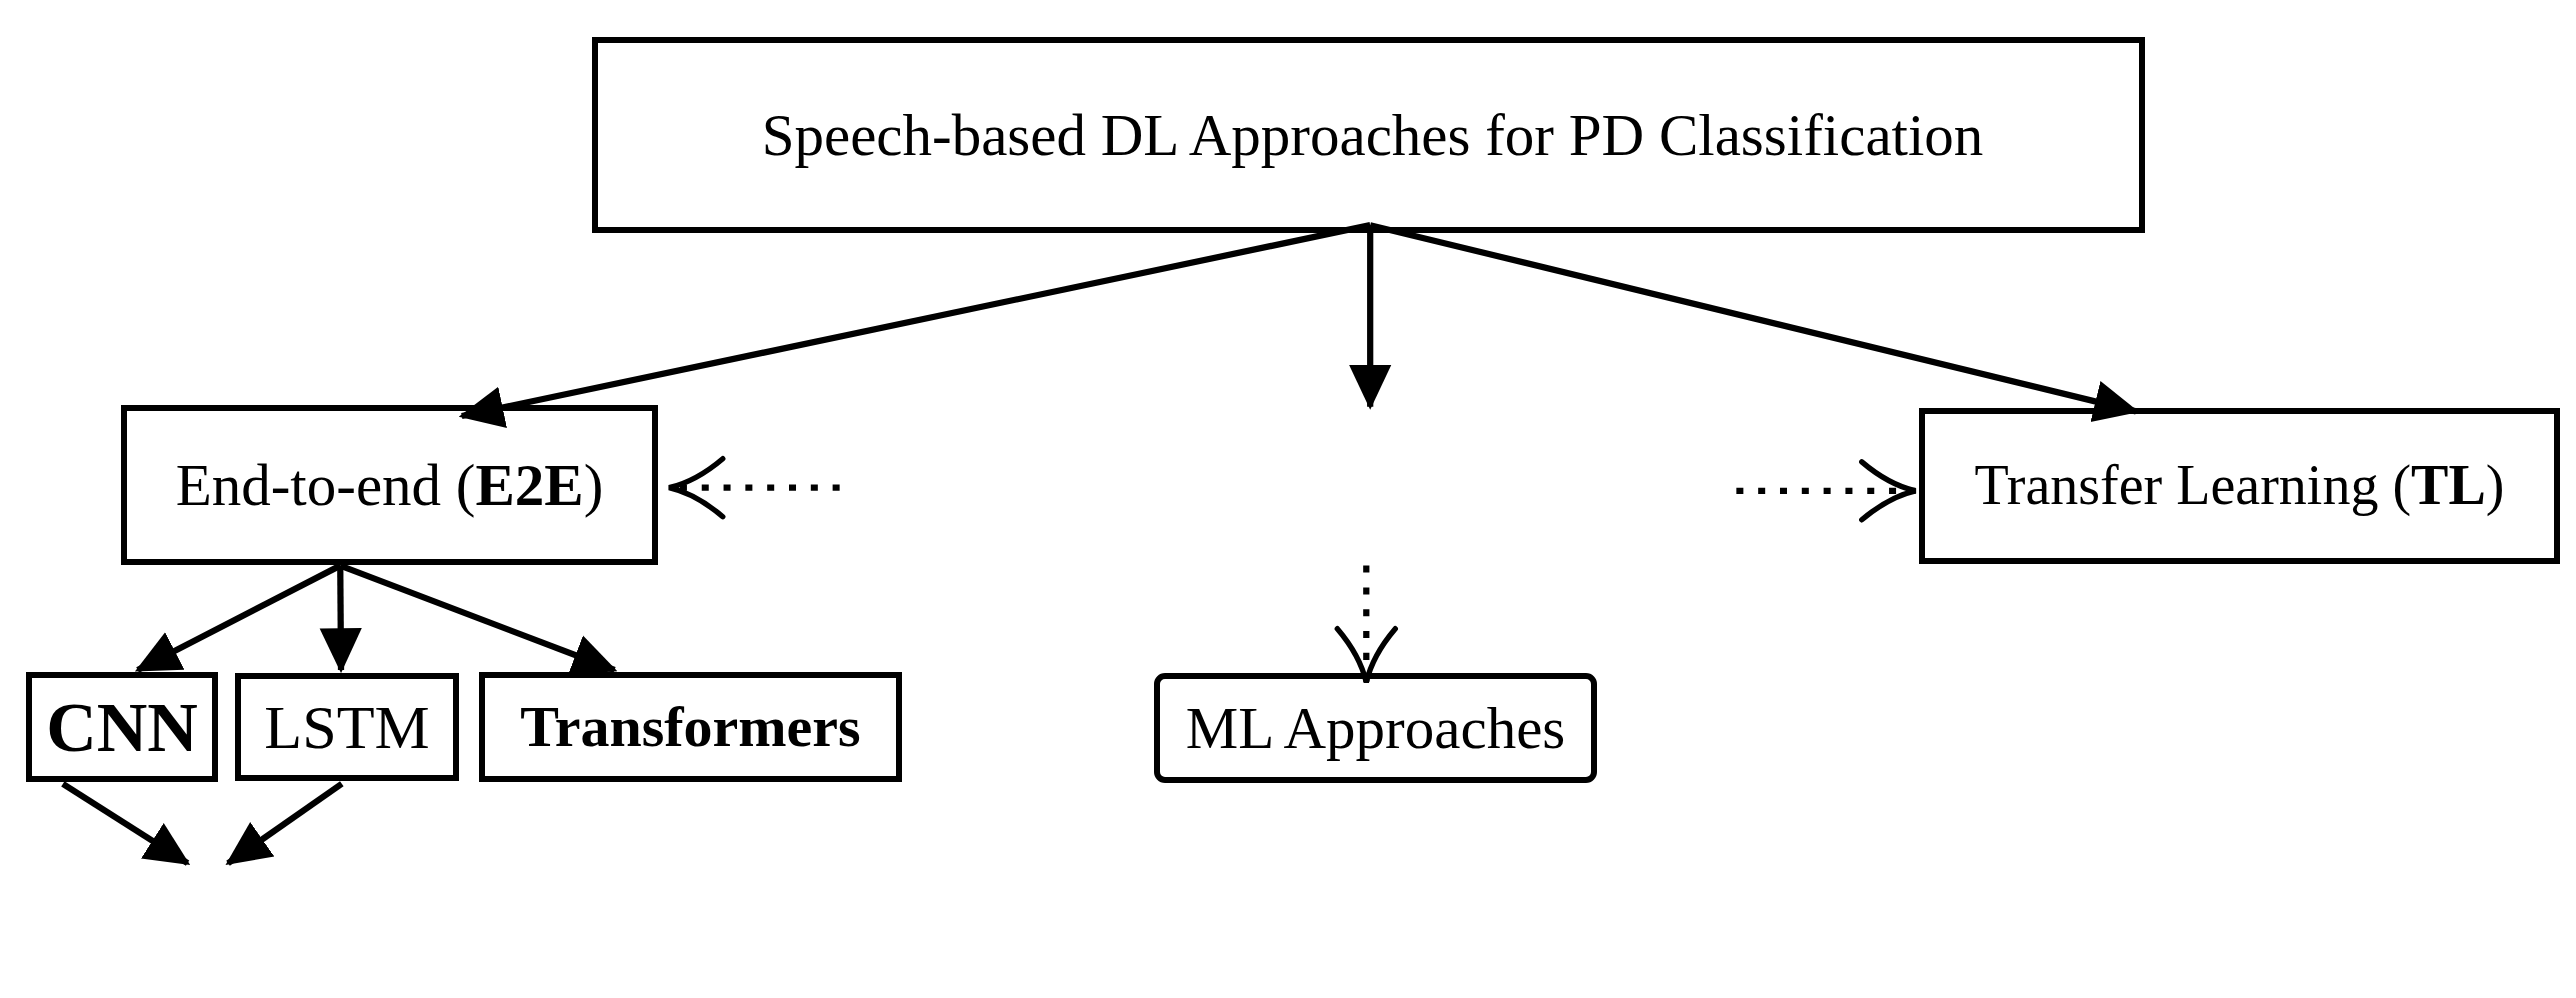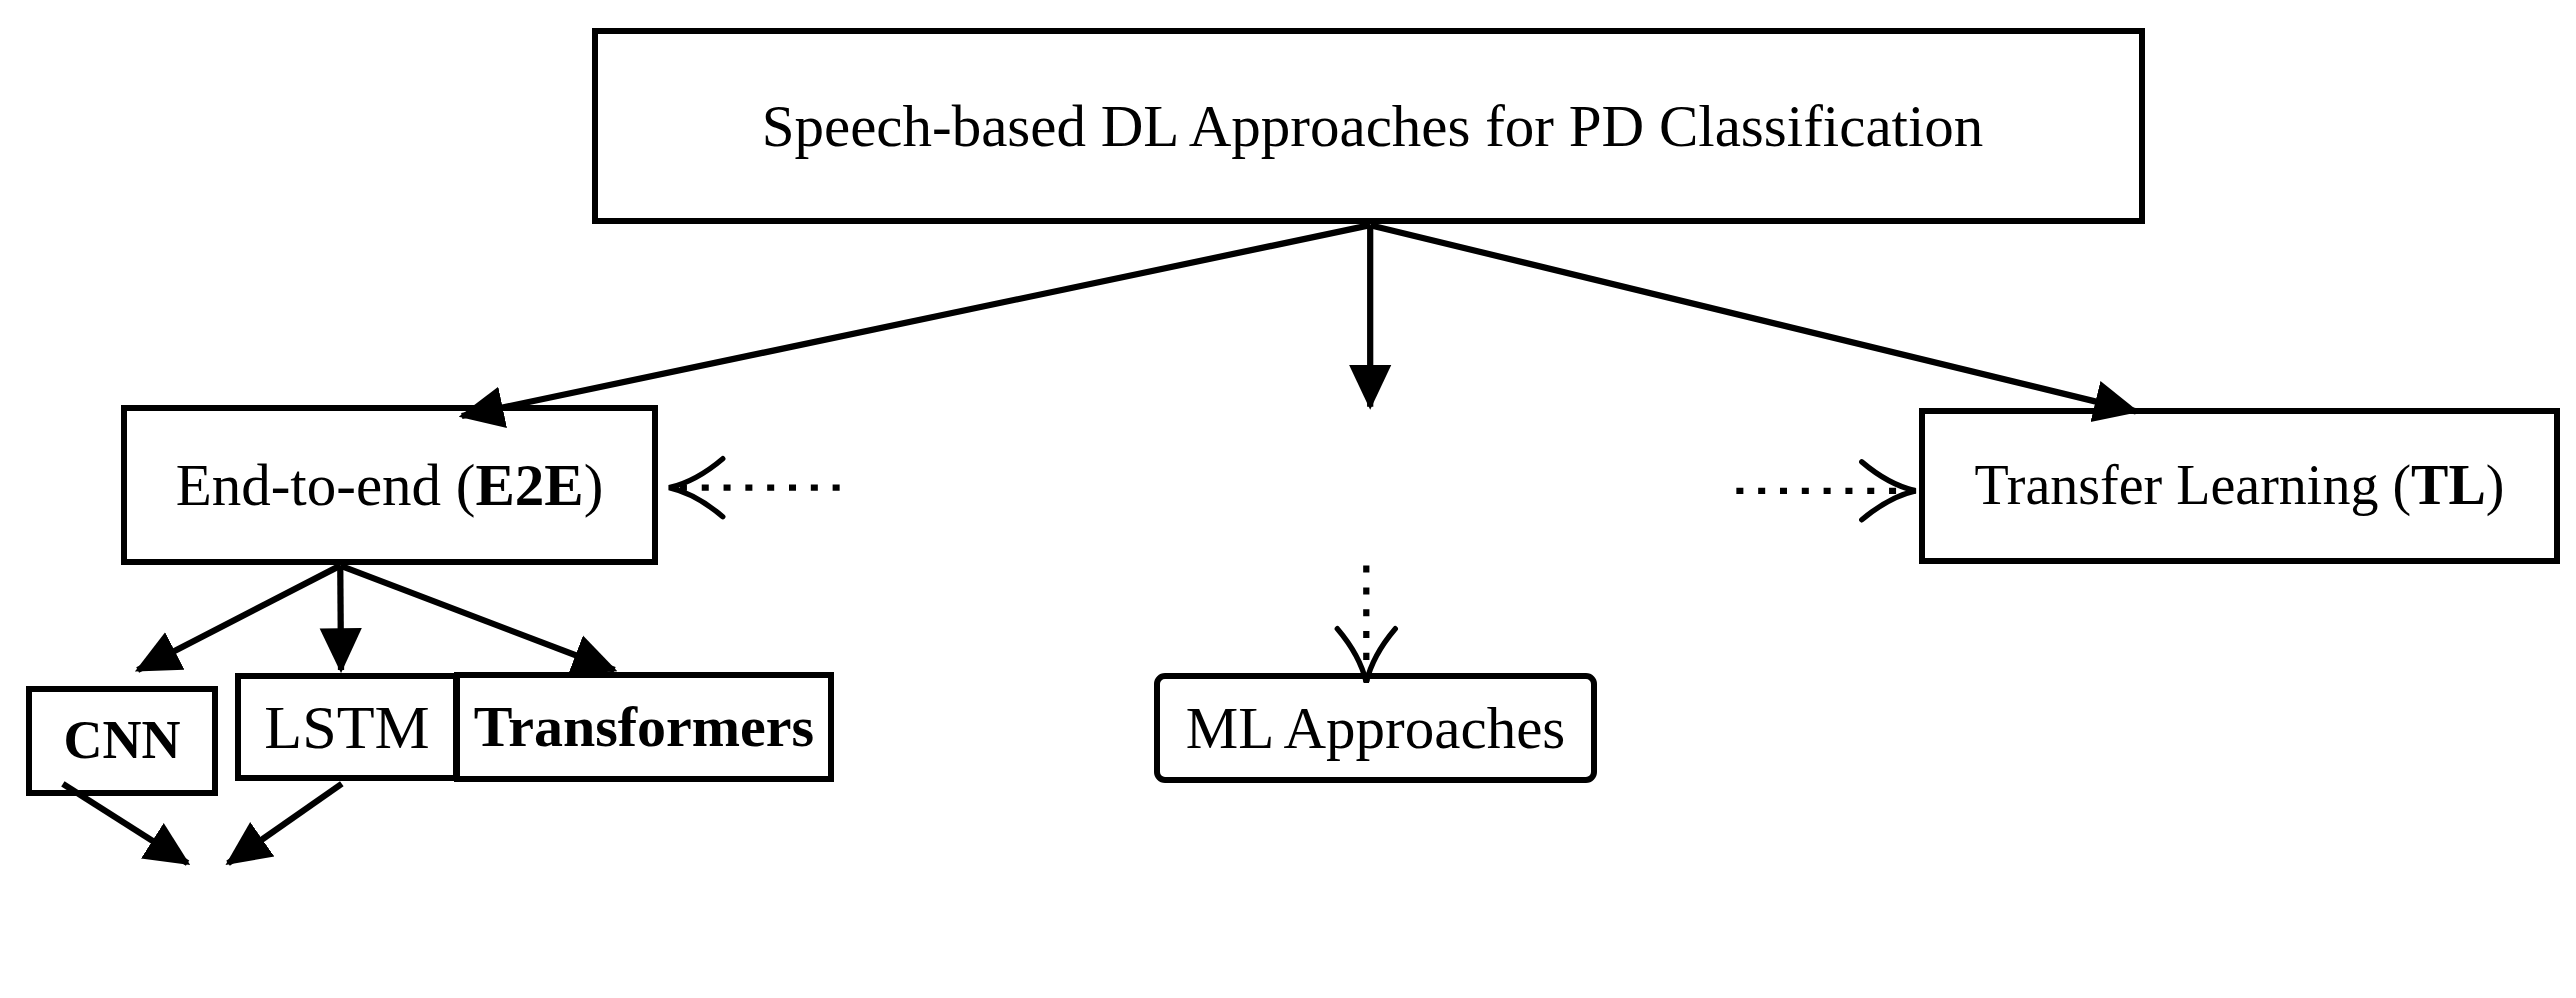--- a/index.html
+++ b/index.html
@@ -24,28 +24,28 @@
     display: flex;
     align-items: center;
     justify-content: center;
     text-align: center;
     white-space: nowrap;
     z-index: 1;
     line-height: 1.1;
   }
   .node b { font-weight: bold; }
 
-  #n-root   { left: 592px;  top: 28px;   width: 1553px; height: 196px; font-size: 59px; padding-left: 8px; }
+  #n-root   { left: 592px;  top: 37px;   width: 1553px; height: 196px; font-size: 59px; padding-left: 8px; }
   #n-e2e    { left: 121px;  top: 405px;  width: 537px;  height: 160px; font-size: 59px; }
   #n-dafe   { left: 840px; top: 408px;  width: 892px; height: 156px; font-size: 51px;
               flex-direction: column; line-height: 1.42; }
   #n-tl     { left: 1919px; top: 408px;  width: 641px;  height: 156px; font-size: 56px; text-align: right; }
-  #n-cnn    { left: 26px;   top: 672px;  width: 192px;  height: 110px; font-size: 54px; font-weight: bold; margin-top: 14px; }
+  #n-cnn    { left: 26px;   top: 672px;  width: 192px;  height: 110px; font-size: 70px; font-weight: bold; }
   #n-lstm   { left: 235px;  top: 673px;  width: 224px;  height: 108px; font-size: 62px; font-weight: normal; }
-  #n-trans  { left: 454px;  top: 672px;  width: 380px;  height: 110px; font-size: 58px; font-weight: bold; }
+  #n-trans  { left: 479px;  top: 672px;  width: 423px;  height: 110px; font-size: 58px; font-weight: bold; }
   #n-ml     { left: 1154px; top: 673px;  width: 443px;  height: 110px; font-size: 59px; border-radius: 11px; }
   #n-hybrid { left: 101px;  top: 867px; width: 240px;  height: 104px; font-size: 62px; font-weight: bold; }
 
   #edges {
     position: absolute;
     left: 0; top: 0;
     width: 2576px;
     height: 998px;
     z-index: 5;
     pointer-events: none;

